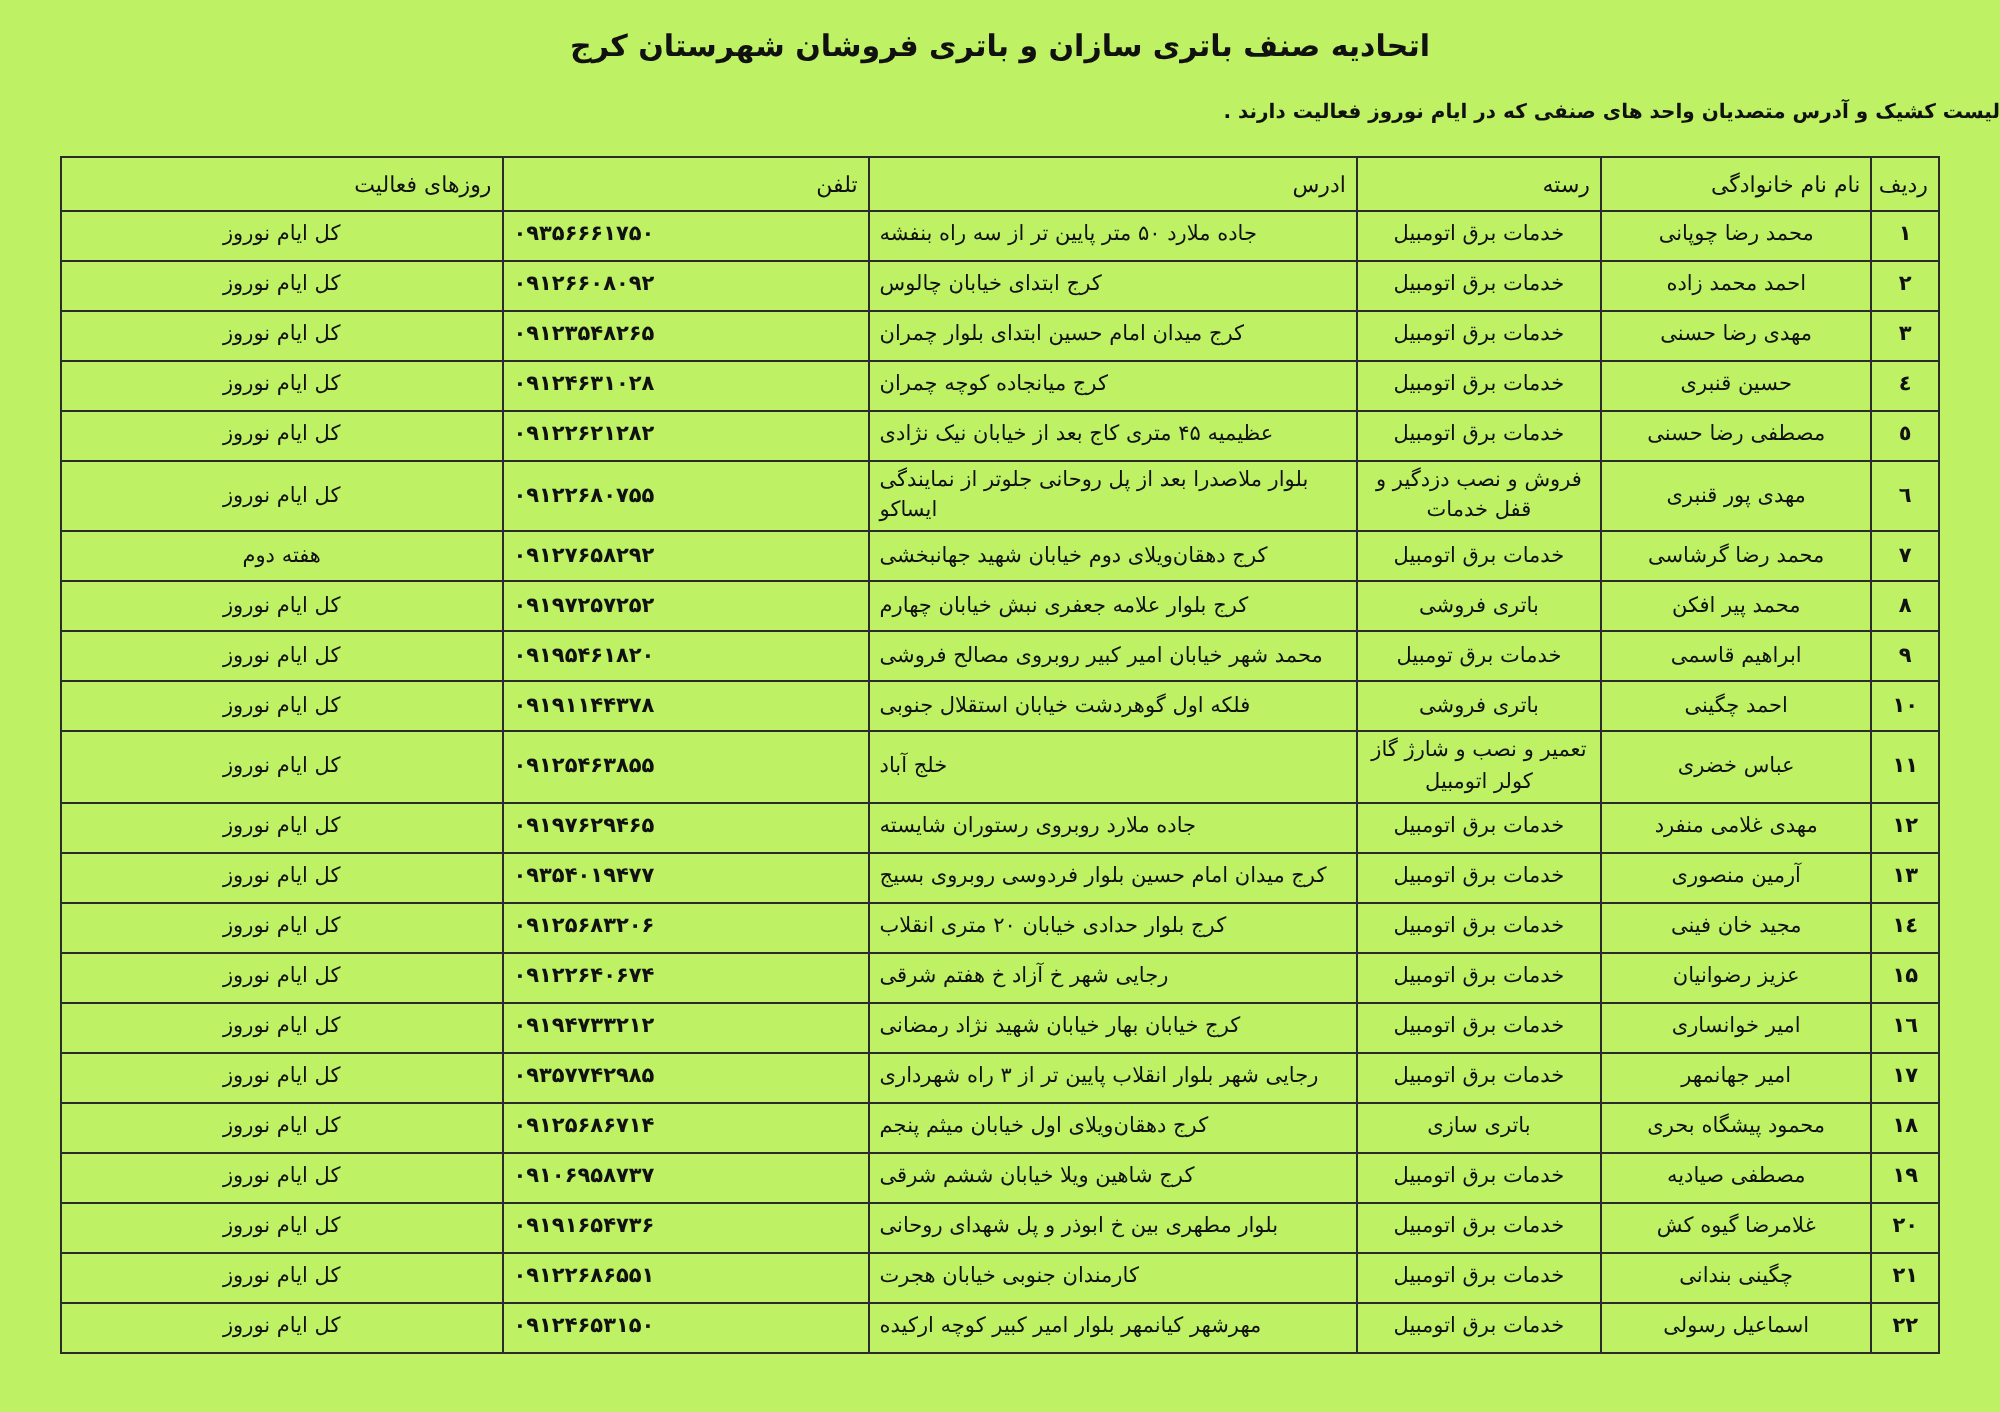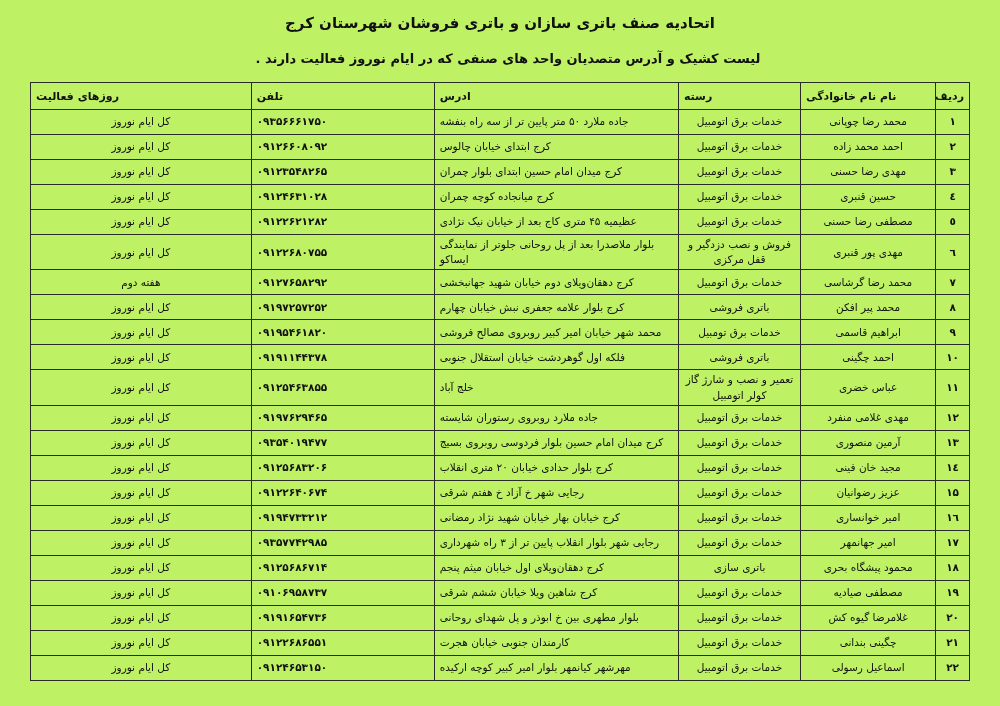--- a/index.html
+++ b/index.html
@@ -19,44 +19,43 @@
   }
   .doc-title {
     text-align: center;
     font-weight: bold;
     font-size: 15px;
     color: #111;
     padding-top: 14px;
     margin: 0;
   }
   .doc-subtitle {
-    text-align: center;
     font-weight: bold;
-    font-size: 13px;
+    font-size: 10px;
     color: #111;
     margin: 19px 0 0 16px;
   }
   table.list {
     width: 940px;
     margin: 16px auto 0 auto;
     border-collapse: collapse;
     table-layout: fixed;
     direction: rtl;
   }
   table.list th, table.list td {
     border: 1px solid #2b2b2b;
     color: #111;
     vertical-align: middle;
     padding: 2px 5px;
     overflow: hidden;
   }
   table.list th {
     font-size: 11px;
-    font-weight: bold;
-    text-align: left;
+    font-weight: normal;
+    text-align: right;
     height: 22px;
   }
   table.list td {
     font-size: 10.5px;
     line-height: 1.45;
     height: 20px;
   }
   col.w-no    { width: 3.6%; }
   col.w-name  { width: 14.4%; }
   col.w-cat   { width: 13%; }
@@ -134,21 +133,21 @@
     <td class="c-no">٥</td>
     <td class="c-name">مصطفی رضا حسنی</td>
     <td class="c-cat">خدمات برق اتومبیل</td>
     <td class="c-addr">عظیمیه ۴۵ متری کاج بعد از خیابان نیک نژادی</td>
     <td class="c-phone">۰۹۱۲۲۶۲۱۲۸۲</td>
     <td class="c-days">کل ایام نوروز</td>
   </tr>
         <tr>
     <td class="c-no">٦</td>
     <td class="c-name">مهدی پور قنبری</td>
-    <td class="c-cat">فروش و نصب دزدگیر و قفل مرکزی</td>
+    <td class="c-cat">فروش و نصب دزدگیر و قفل خدمات</td>
     <td class="c-addr">بلوار ملاصدرا بعد از پل روحانی جلوتر از نمایندگی ایساکو</td>
     <td class="c-phone">۰۹۱۲۲۶۸۰۷۵۵</td>
     <td class="c-days">کل ایام نوروز</td>
   </tr>
         <tr>
     <td class="c-no">۷</td>
     <td class="c-name">محمد رضا گرشاسی</td>
     <td class="c-cat">خدمات برق اتومبیل</td>
     <td class="c-addr">کرج دهقان‌ویلای دوم خیابان شهید جهانبخشی</td>
     <td class="c-phone">۰۹۱۲۷۶۵۸۲۹۲</td>

